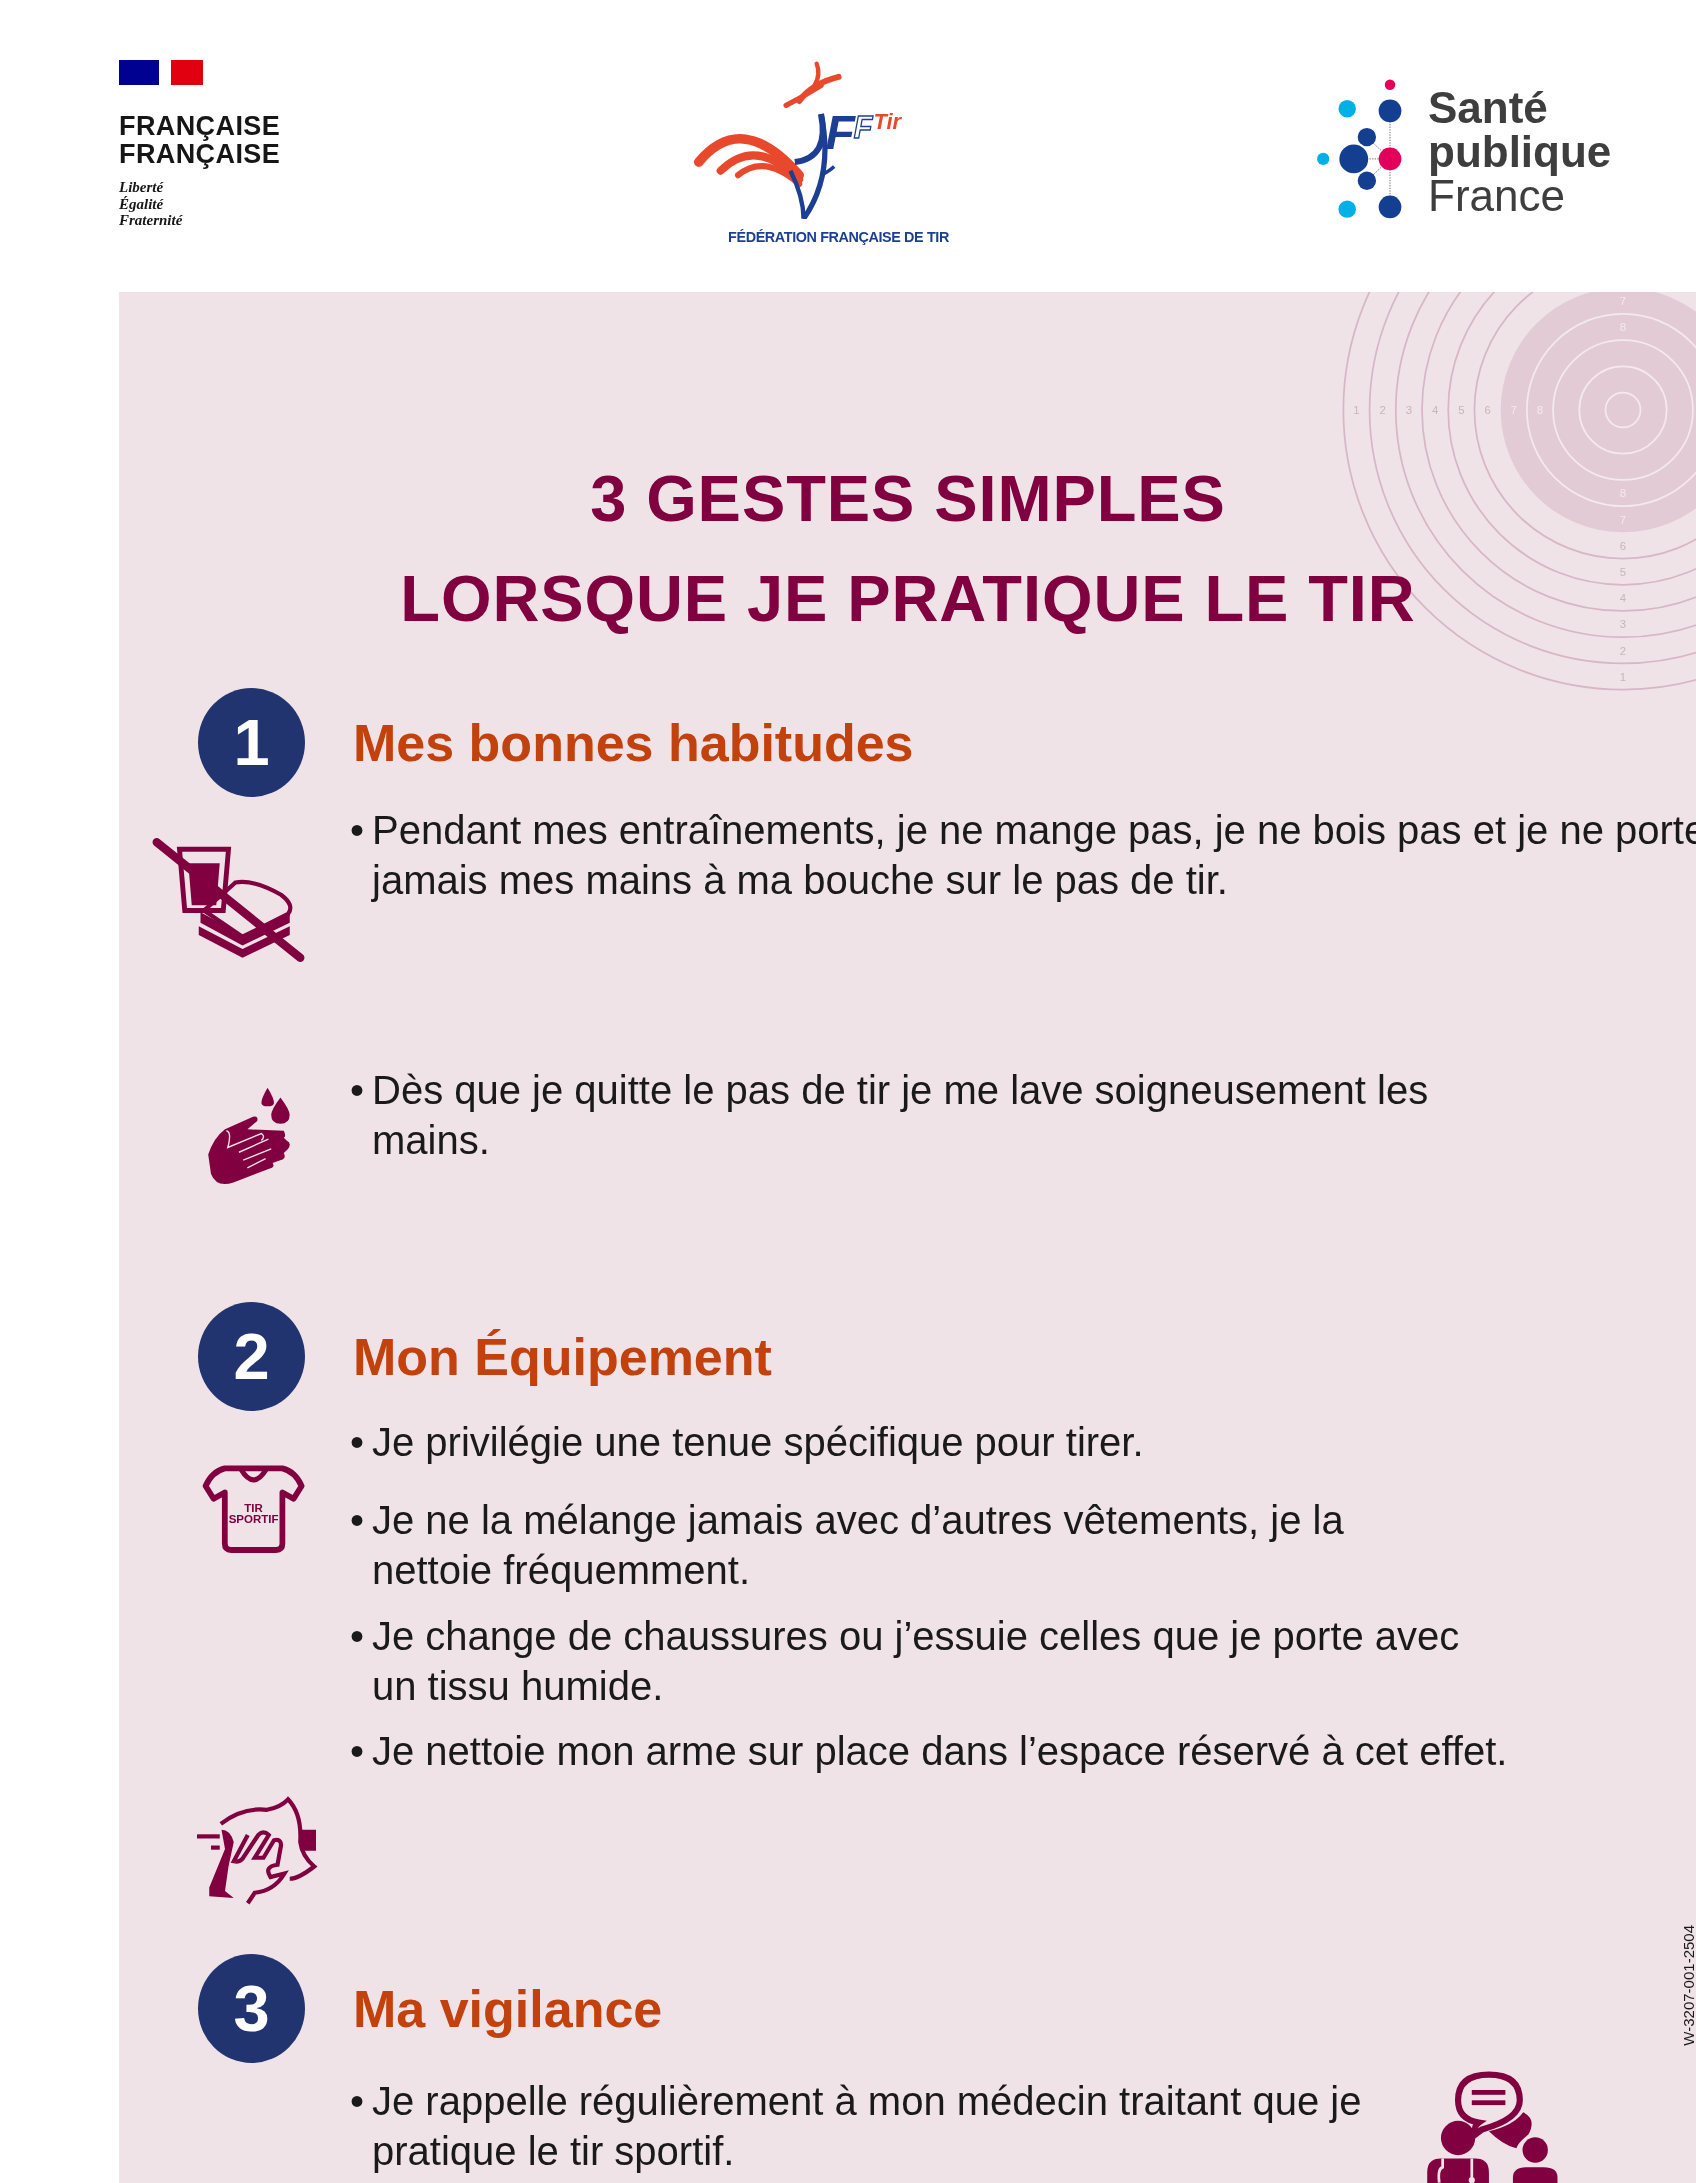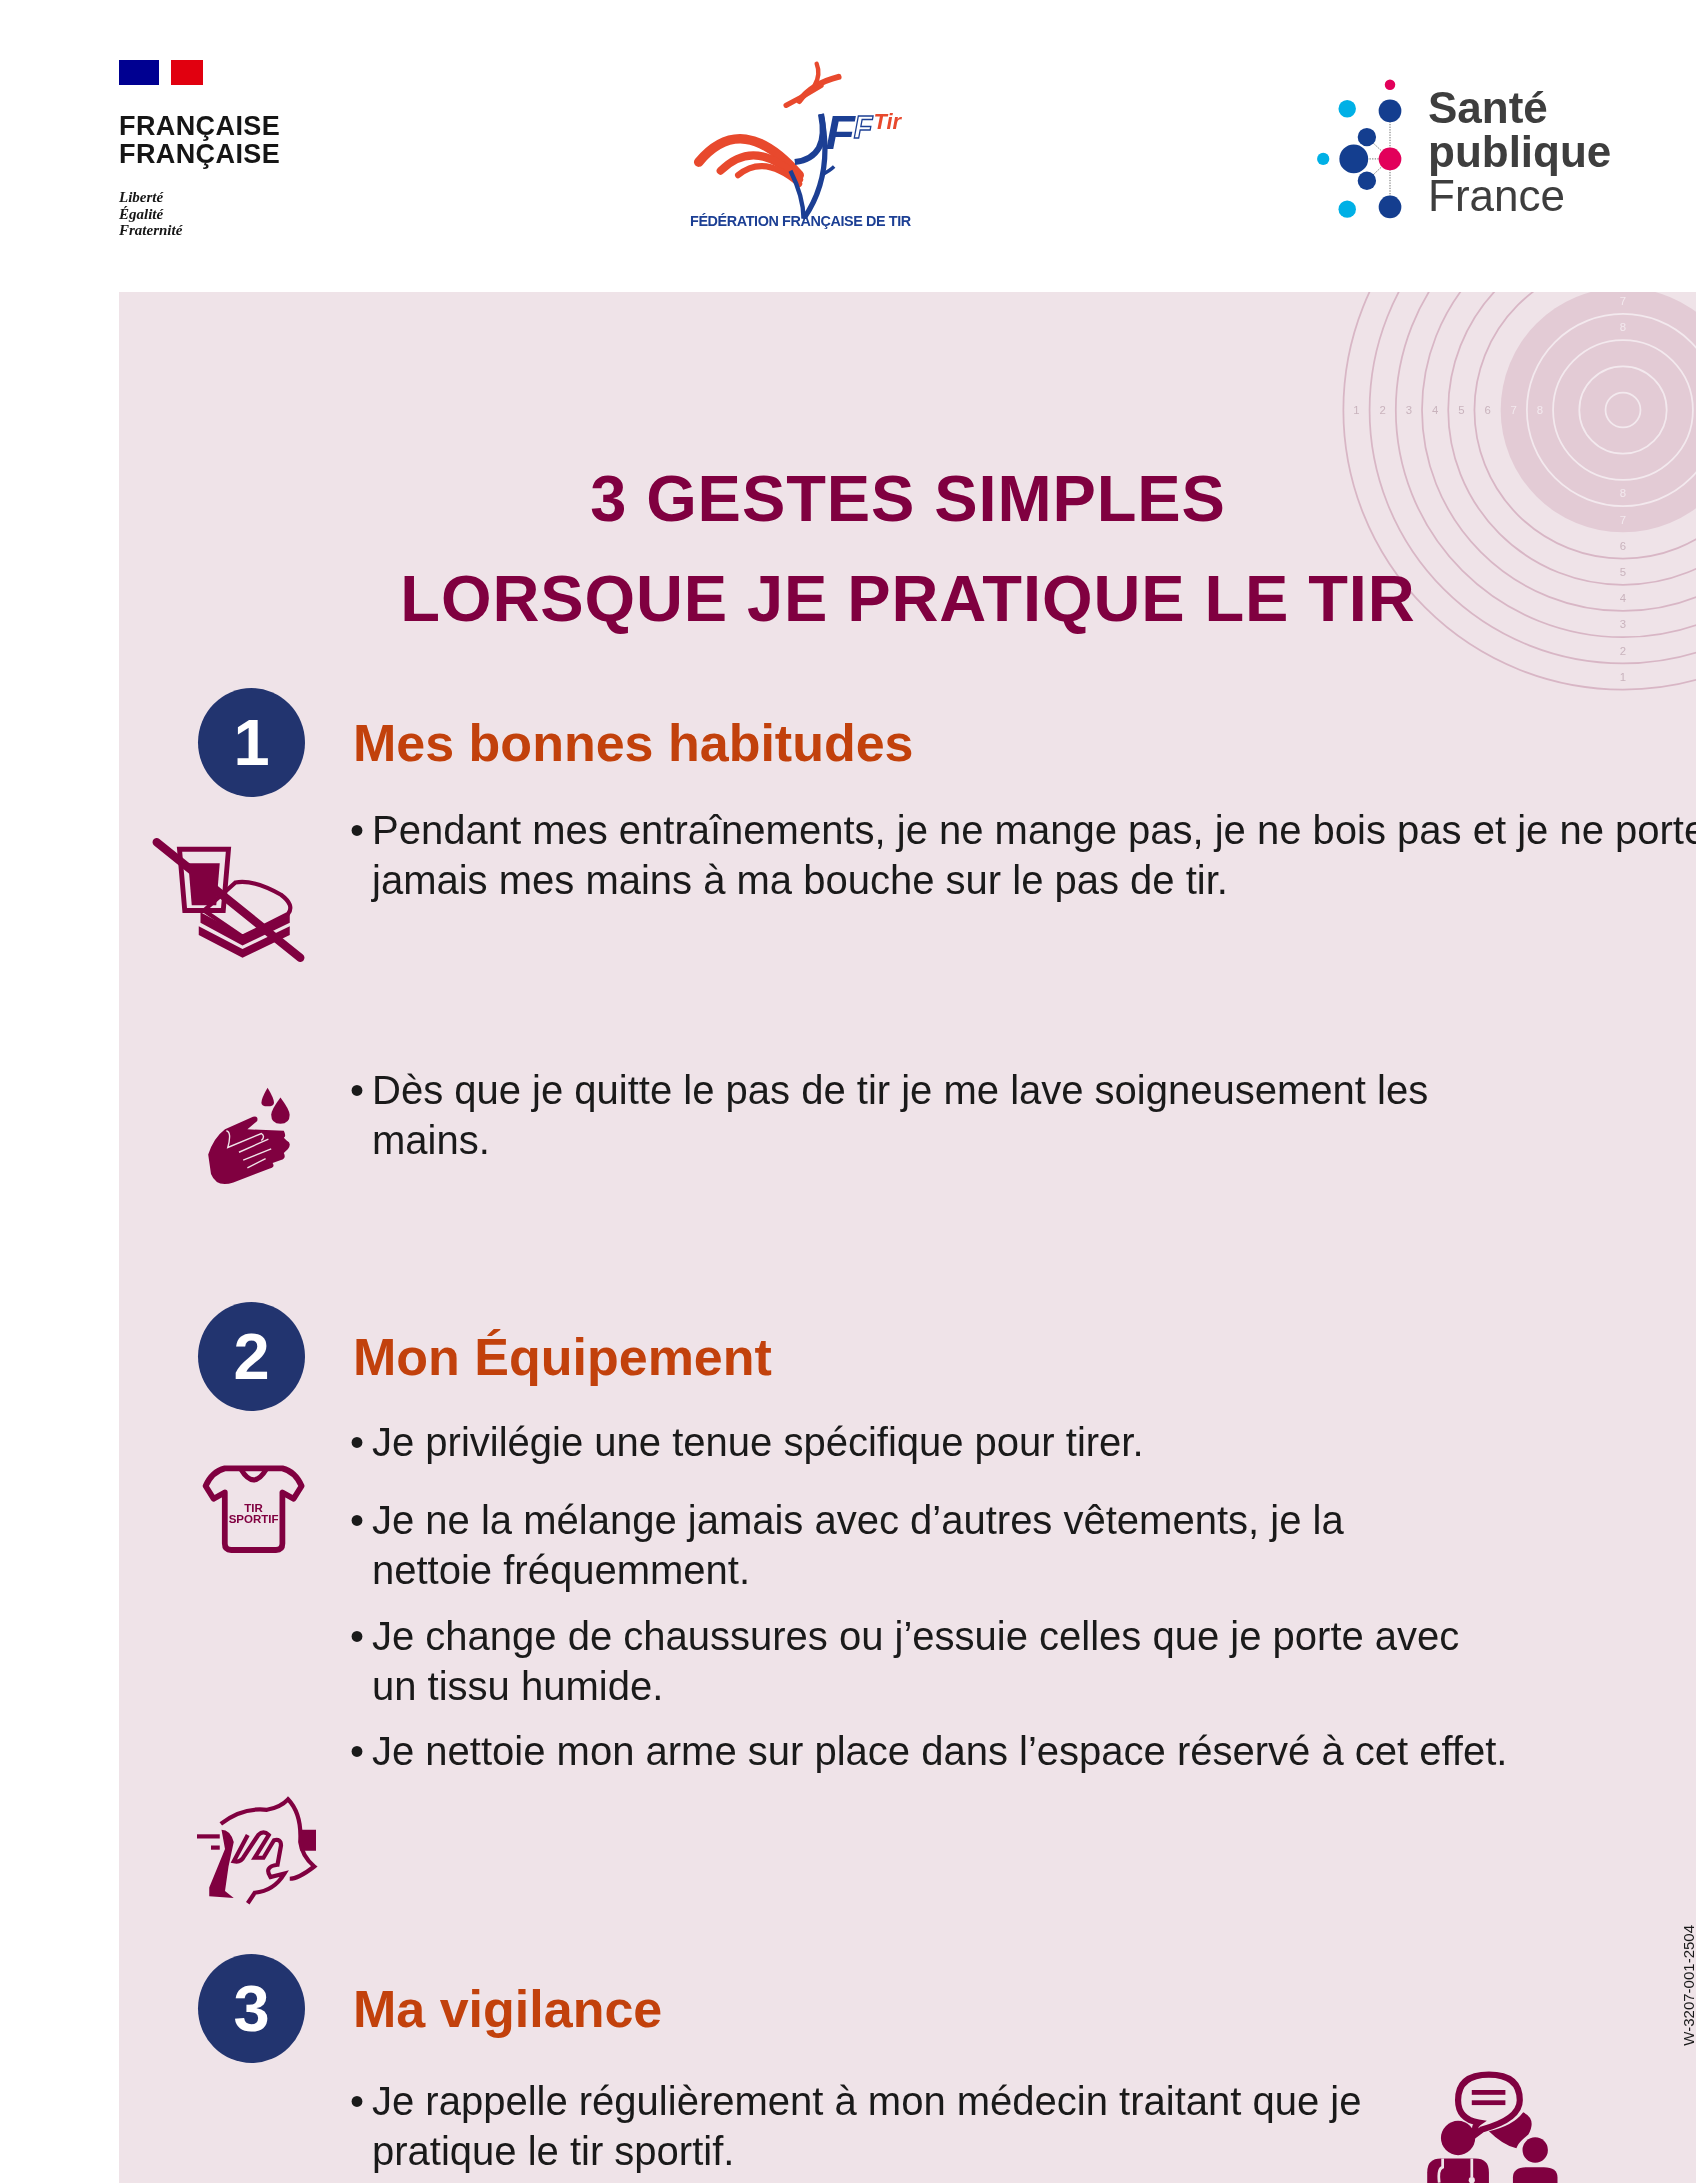--- a/index.html
+++ b/index.html
@@ -9,24 +9,24 @@
   }
   .abs { position:absolute; }
 
   
   .rf-logo { left:119px; top:60px; width:210px; }
   .rf-flag { width:85px; height:25px; position:relative; }
   .rf-flag .blue { position:absolute; left:0; top:0; width:40px; height:25px; background:#000091; }
   .rf-flag .red { position:absolute; left:52px; top:0; width:32px; height:25px; background:#e1000f; }
   .rf-flag .white { position:absolute; left:40px; top:0; width:12.2px; height:25px; background:#fff; }
   .rf-name { margin-top:27px; font-weight:700; font-size:27px; line-height:28px; letter-spacing:0.4px; color:#161616; }
-  .rf-motto { margin-top:21px; font-family:"Liberation Serif", serif; font-style:italic; font-weight:700; font-size:15px; line-height:16.6px; color:#161616; }
+  .rf-motto { margin-top:11px; font-family:"Liberation Serif", serif; font-style:italic; font-weight:700; font-size:15px; line-height:16.6px; color:#161616; }
 
   .fft-logo { left:690px; top:44px; width:297px; height:201px; }
-  .fft-name { position:absolute; left:0; bottom:16px; width:100%; font-weight:700; font-size:14.4px; color:#1c3f94; letter-spacing:-0.4px; }
+  .fft-name { position:absolute; left:0; bottom:0; width:100%; text-align:center; font-weight:700; font-size:14.4px; color:#1c3f94; letter-spacing:-0.4px; }
 
   .spf-logo { left:1297px; top:65px; width:341px; height:166px; }
   .spf-text { position:absolute; left:131px; top:21px; }
   .spf-text div { font-size:44px; line-height:44px; color:#3e3e3e; }
   .spf-text .b { font-weight:700; }
   .spf-text .l { font-weight:400; }
 
   
   .panel { left:119px; top:292px; width:1578px; height:1979px; background:#efe3e8; overflow:hidden; }
   .target { position:absolute; right:-210px; top:-166px; width:568px; height:568px; }

